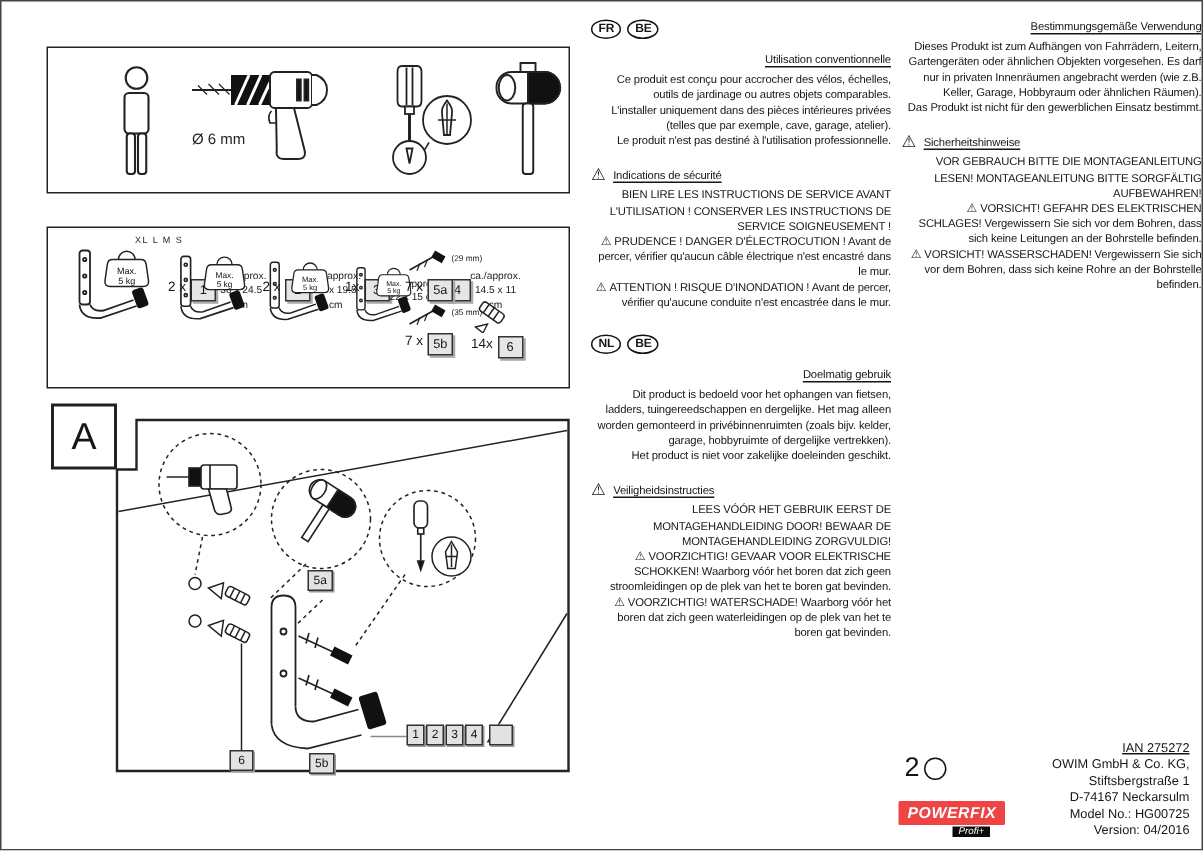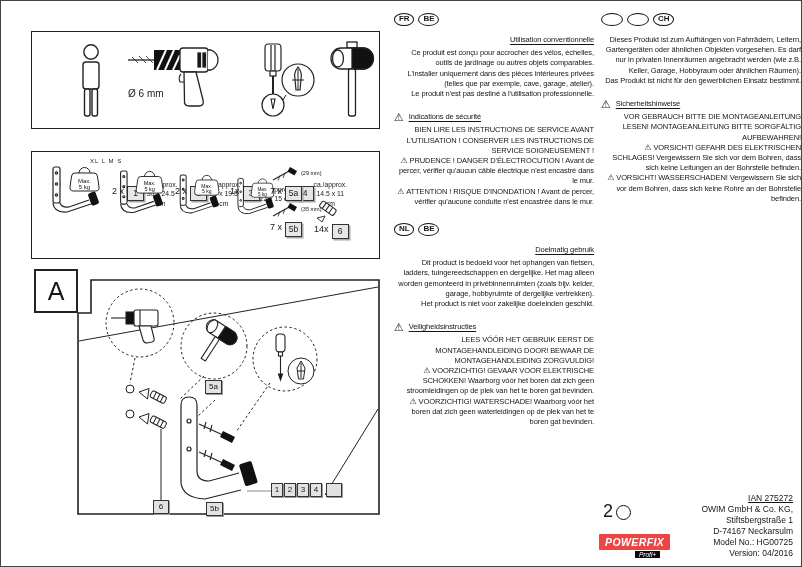--- a/index.html
+++ b/index.html
@@ -436,25 +436,21 @@
     <div class="p">LEES VÓÓR HET GEBRUIK EERST DE MONTAGEHANDLEIDING DOOR! BEWAAR DE MONTAGEHANDLEIDING ZORGVULDIG!</div>
     <div class="p">
       <span class="tri">⚠</span><span>VOORZICHTIG! GEVAAR VOOR ELEKTRISCHE SCHOKKEN! Waarborg vóór het boren dat zich geen stroomleidingen op de plek van het te boren gat bevinden.</span>
     </div>
     <div class="p">
       <span class="tri">⚠</span><span>VOORZICHTIG! WATERSCHADE! Waarborg vóór het boren dat zich geen waterleidingen op de plek van het te boren gat bevinden.</span>
     </div>
   </div>
 
   <div class="col col-de">
-    <div class="badges">
-      <span class="oval empty"></span>
-      <span class="oval empty"></span>
-      <span class="oval">CH</span>
-    </div>
+    <div class="h1 hu">Bestimmungsgemäße Verwendung</div>
     <div class="p">Dieses Produkt ist zum Aufhängen von Fahrrädern, Leitern, Gartengeräten oder ähnlichen Objekten vorgesehen. Es darf nur in privaten Innenräumen angebracht werden (wie z.B. Keller, Garage, Hobbyraum oder ähnlichen Räumen).</div>
     <div class="p">Das Produkt ist nicht für den gewerblichen Einsatz bestimmt.</div>
     <div class="sech">
       <span class="tri big">⚠</span>
       <span class="hu">Sicherheitshinweise</span>
     </div>
     <div class="p">VOR GEBRAUCH BITTE DIE MONTAGEANLEITUNG LESEN! MONTAGEANLEITUNG BITTE SORGFÄLTIG AUFBEWAHREN!</div>
     <div class="p">
       <span class="tri">⚠</span><span>VORSICHT! GEFAHR DES ELEKTRISCHEN SCHLAGES! Vergewissern Sie sich vor dem Bohren, dass sich keine Leitungen an der Bohrstelle befinden.</span>
     </div>

